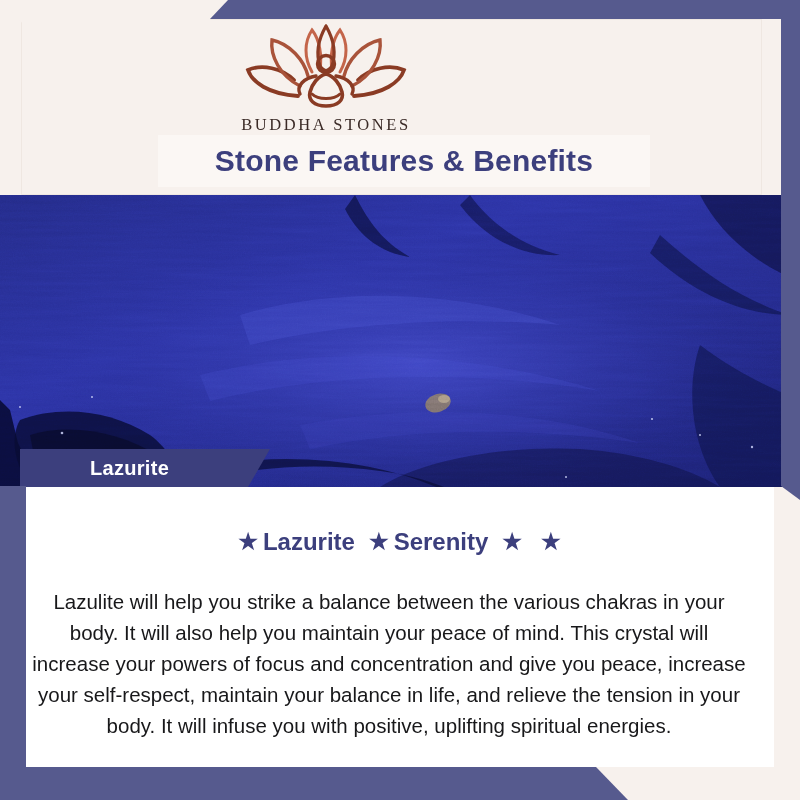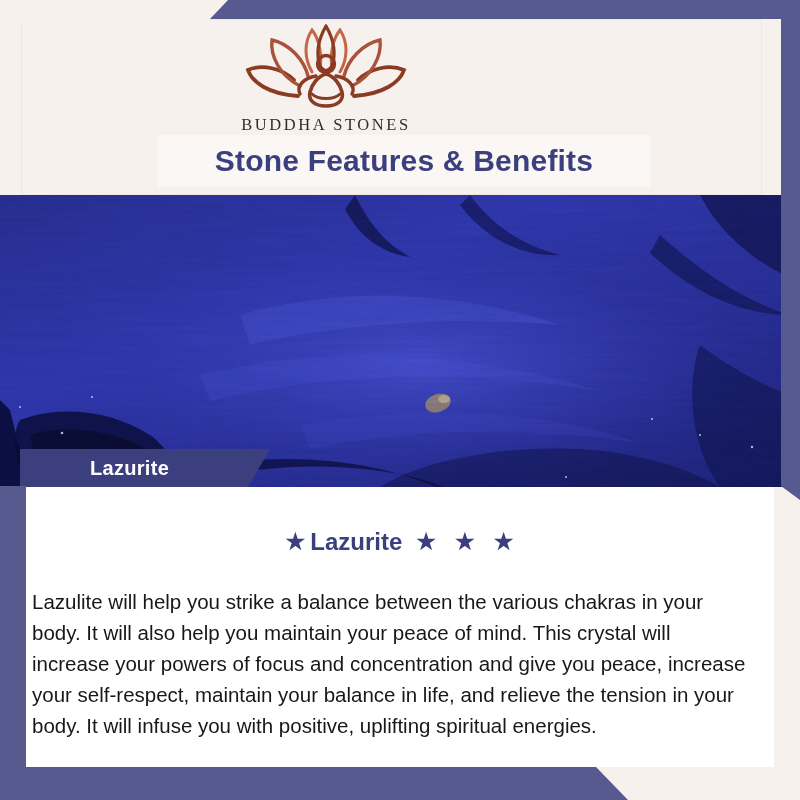--- a/index.html
+++ b/index.html
@@ -211,21 +211,21 @@
   
   .body-text {
     position: absolute;
     left: 32px;
     top: 565px;
     width: 714px;
     font-size: 20.5px;
     line-height: 31px;
     color: #18181a;
     font-weight: 500;
-    text-align: left;
+    text-align: center;
     hyphens: manual;
   }
 </style>
 </head>
 <body>
 
 <div id="poster">
 
   <div class="header"></div>
   <div class="hairline"></div>
@@ -347,20 +347,21 @@
   <div class="card-topstrip"></div>
   <div class="card"></div>
 
   <div class="benefits">
     <span class="benefit">
       <span class="star">★</span>
       <span>Lazurite</span>
     </span>
     <span class="benefit">
       <span class="star">★</span>
+      <span>Serenity</span>
     </span>
     <span class="benefit">
       <span class="star">★</span>
     </span>
     <span class="benefit tight">
       <span class="star">★</span>
     </span>
   </div>
 
   <p class="body-text">Lazulite will help you strike a balance between the various chakras in your body. It will also help you maintain your peace of mind. This crystal will increase your powers of focus and concentration and give you peace, increase your self-respect, maintain your balance in life, and relieve the tension in your body. It will infuse you with positive, uplifting spiritual energies.</p>

